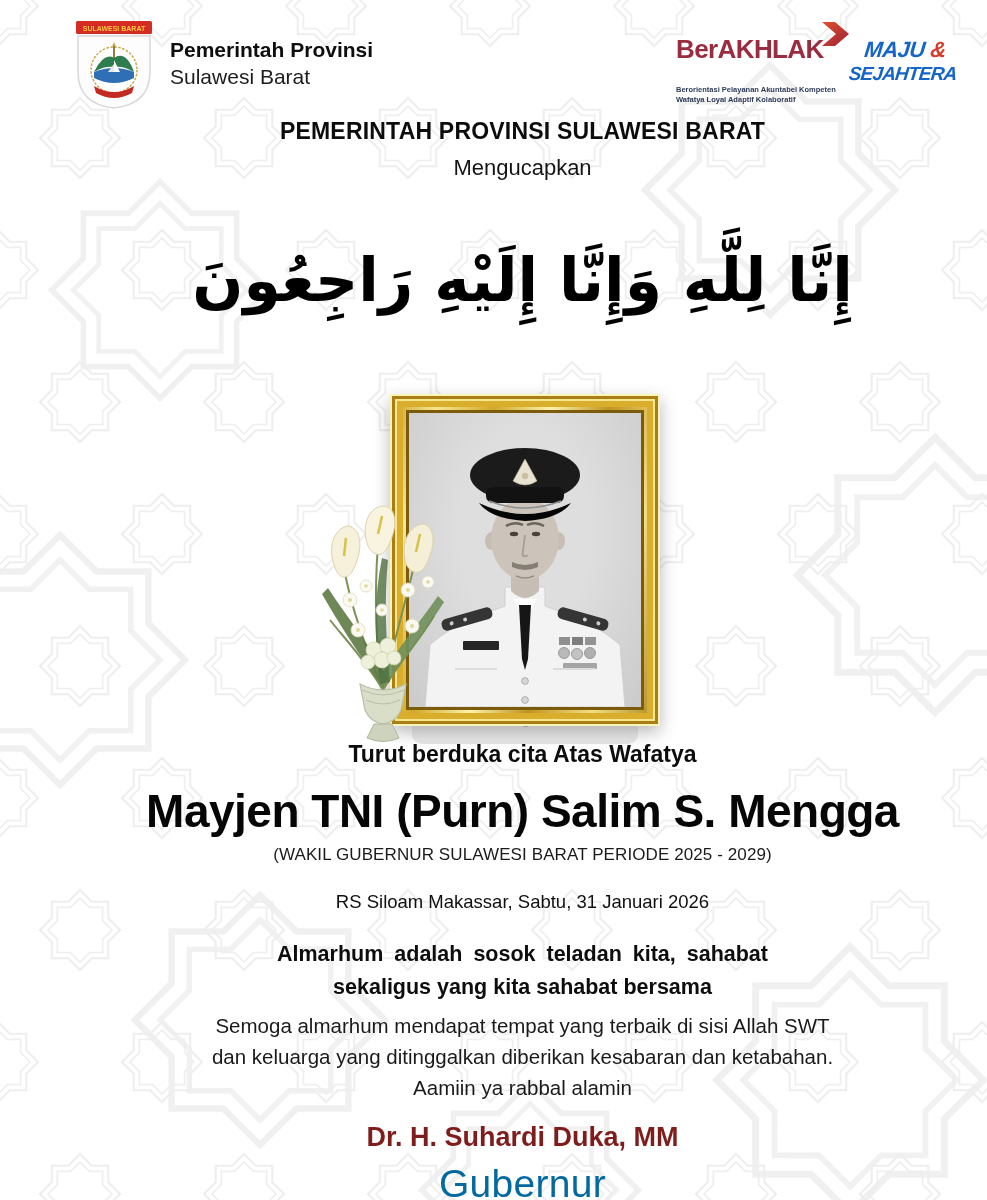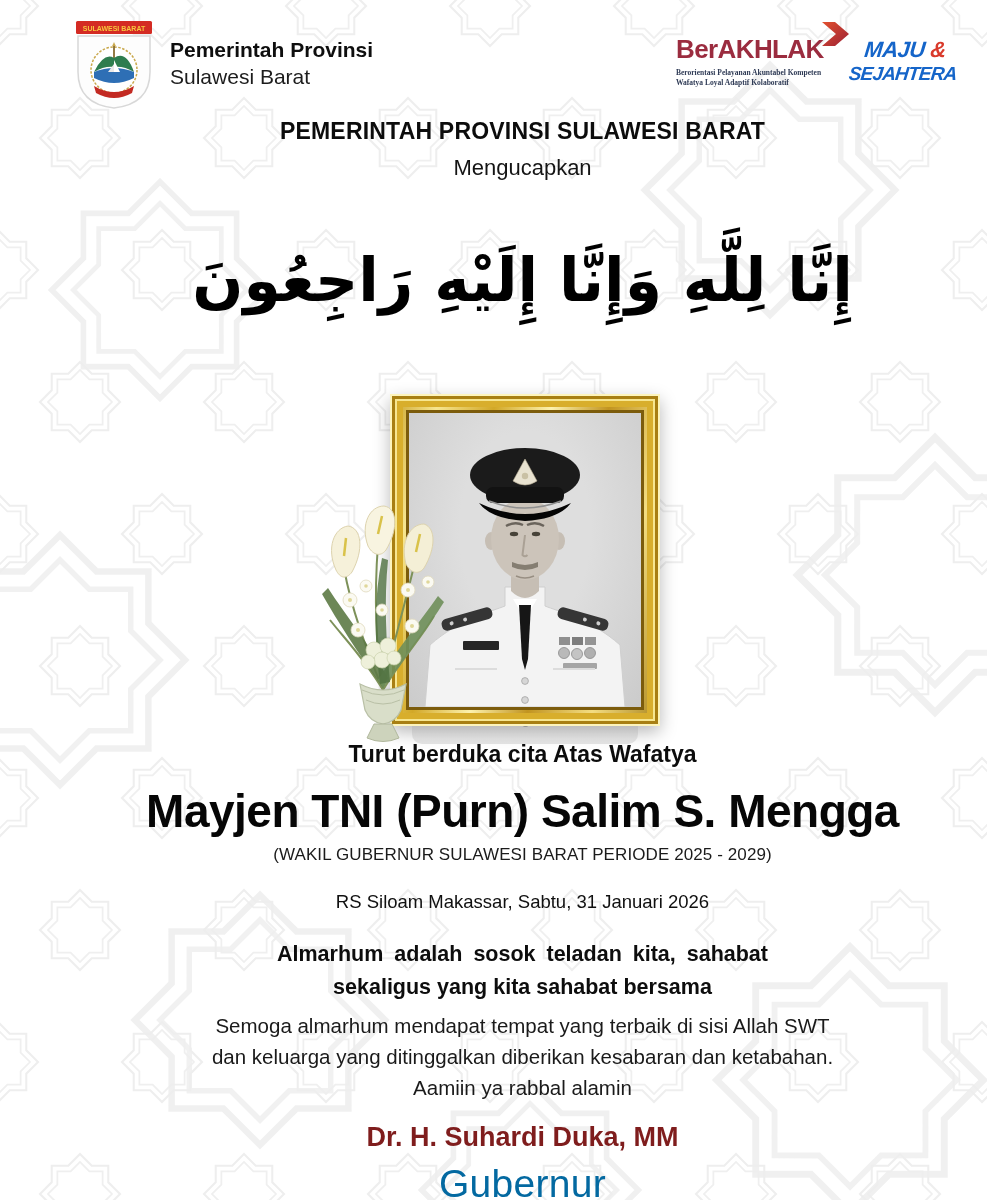--- a/index.html
+++ b/index.html
@@ -9,21 +9,21 @@
 
   
   .seal{position:absolute;left:72px;top:20px;width:84px;height:90px;z-index:3;}
   .org{position:absolute;left:170px;top:36px;line-height:27px;z-index:3;}
   .org-line1{font-size:21px;font-weight:bold;color:#0e0e0e;}
   .org-line2{font-size:21px;color:#1c1c1c;}
 
   .berakhlak{position:absolute;left:676px;top:34px;width:178px;z-index:3;}
   .ber-word{position:relative;font-size:26px;font-weight:bold;color:#9b2c3f;letter-spacing:-0.6px;}
   .ber-arrow{position:absolute;left:146px;top:-12px;width:28px;height:24px;}
-  .ber-tag{margin-top:3px;font-size:7.5px;line-height:10px;color:#2e3a55;font-weight:bold;font-family:Liberation Serif, serif;}
+  .ber-tag{margin-top:20px;font-size:7.5px;line-height:10px;color:#2e3a55;font-weight:bold;}
 
   .maju{position:absolute;left:848px;top:38px;width:112px;text-align:center;z-index:3;
         font-style:italic;font-weight:bold;color:#1565c9;transform:skewX(-6deg);line-height:24px;}
   .maju-l1{font-size:22px;letter-spacing:-0.5px;}
   .maju-l2{font-size:19px;letter-spacing:-0.8px;}
   .maju .amp{color:#d93a2b;}
 
   
   .cline{position:absolute;left:0;right:0;text-align:center;margin-left:38px;}
   .title{top:118px;font-size:23px;font-weight:bold;letter-spacing:0.2px;color:#0c0c0c;}

